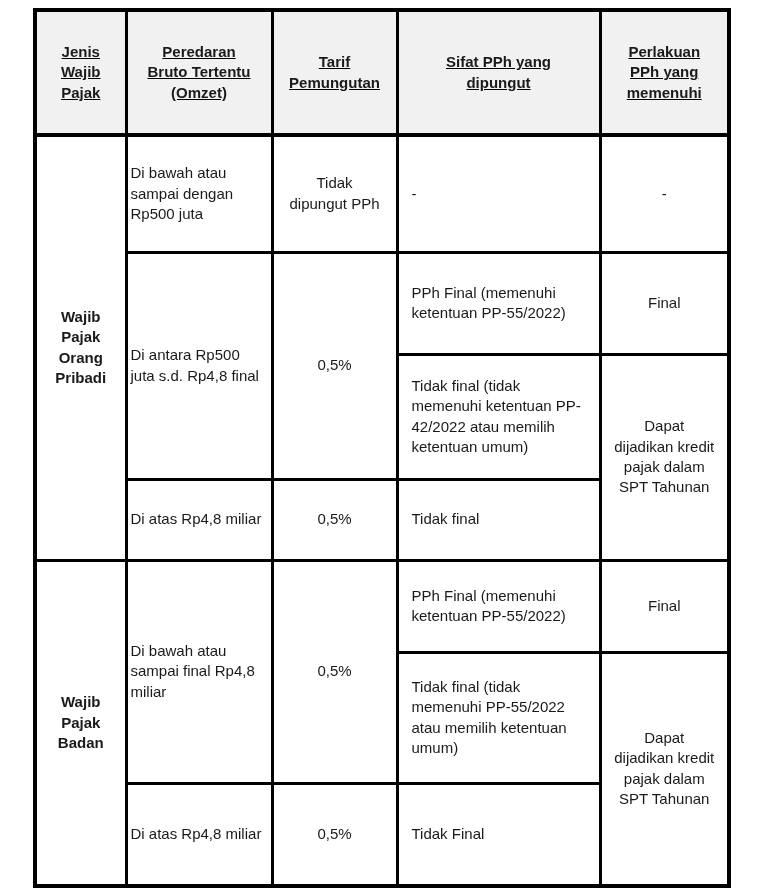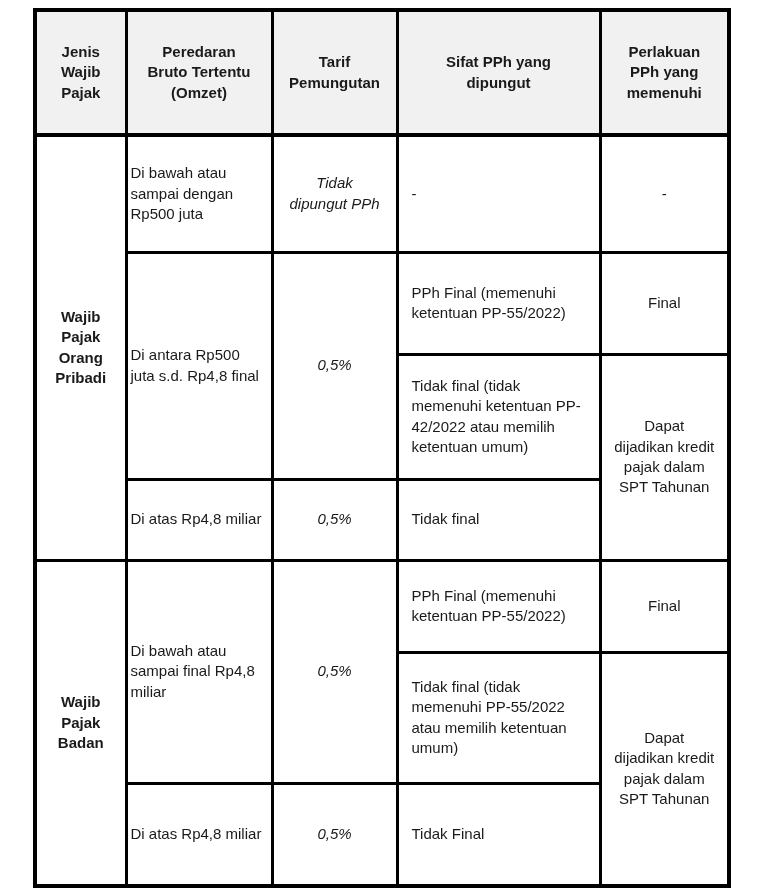--- a/index.html
+++ b/index.html
@@ -43,31 +43,31 @@
   td.c-jenis {
     font-weight: bold;
     text-align: center;
     padding: 6px 4px;
   }
   td.c-omzet {
     text-align: left;
     padding-left: 3px;
     padding-right: 8px;
   }
-  td.c-tarif { text-align: center; font-style: italic; }
+  td.c-tarif { text-align: center; }
   td.c-sifat {
     text-align: left;
     padding-left: 13px;
     padding-right: 14px;
   }
   td.c-perlakuan {
     text-align: center;
     padding: 6px 5px;
   }
-  tr.rh  { height: 125px; }
+  tr.rh  { height: 125px; text-decoration: underline; }
   tr.r1  { height: 117px; }
   tr.r2  { height: 102px; }
   tr.r3  { height: 125px; }
   tr.r4  { height: 81px;  }
   tr.r5  { height: 92px;  }
   tr.r6  { height: 131px; }
   tr.r7  { height: 103px; }
 </style>
 </head>
 <body>

